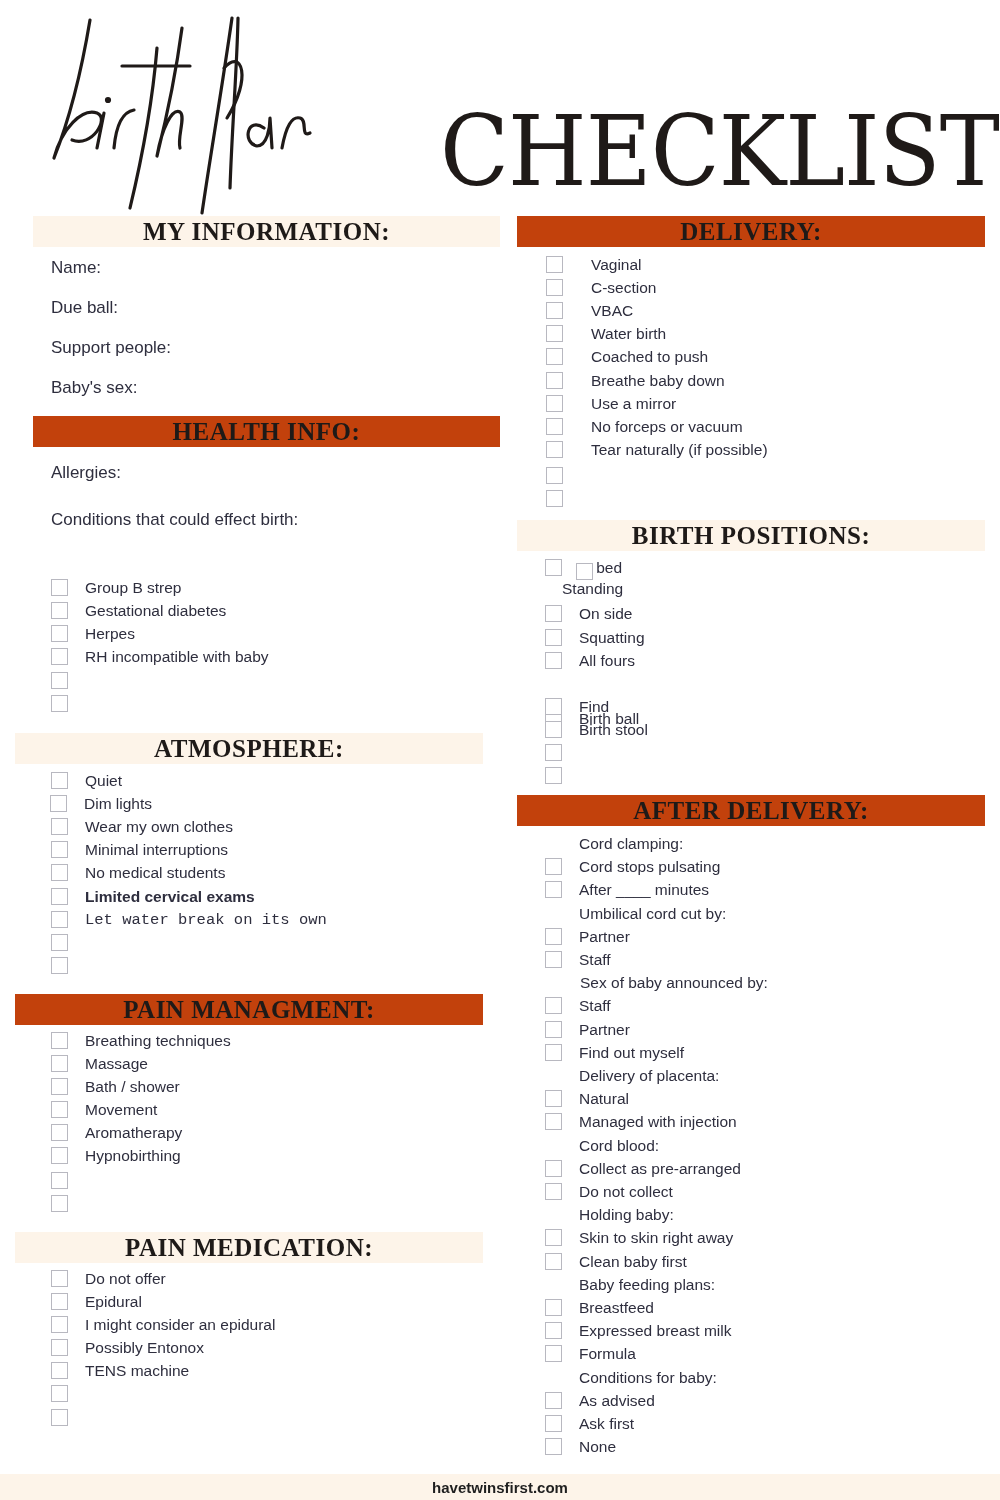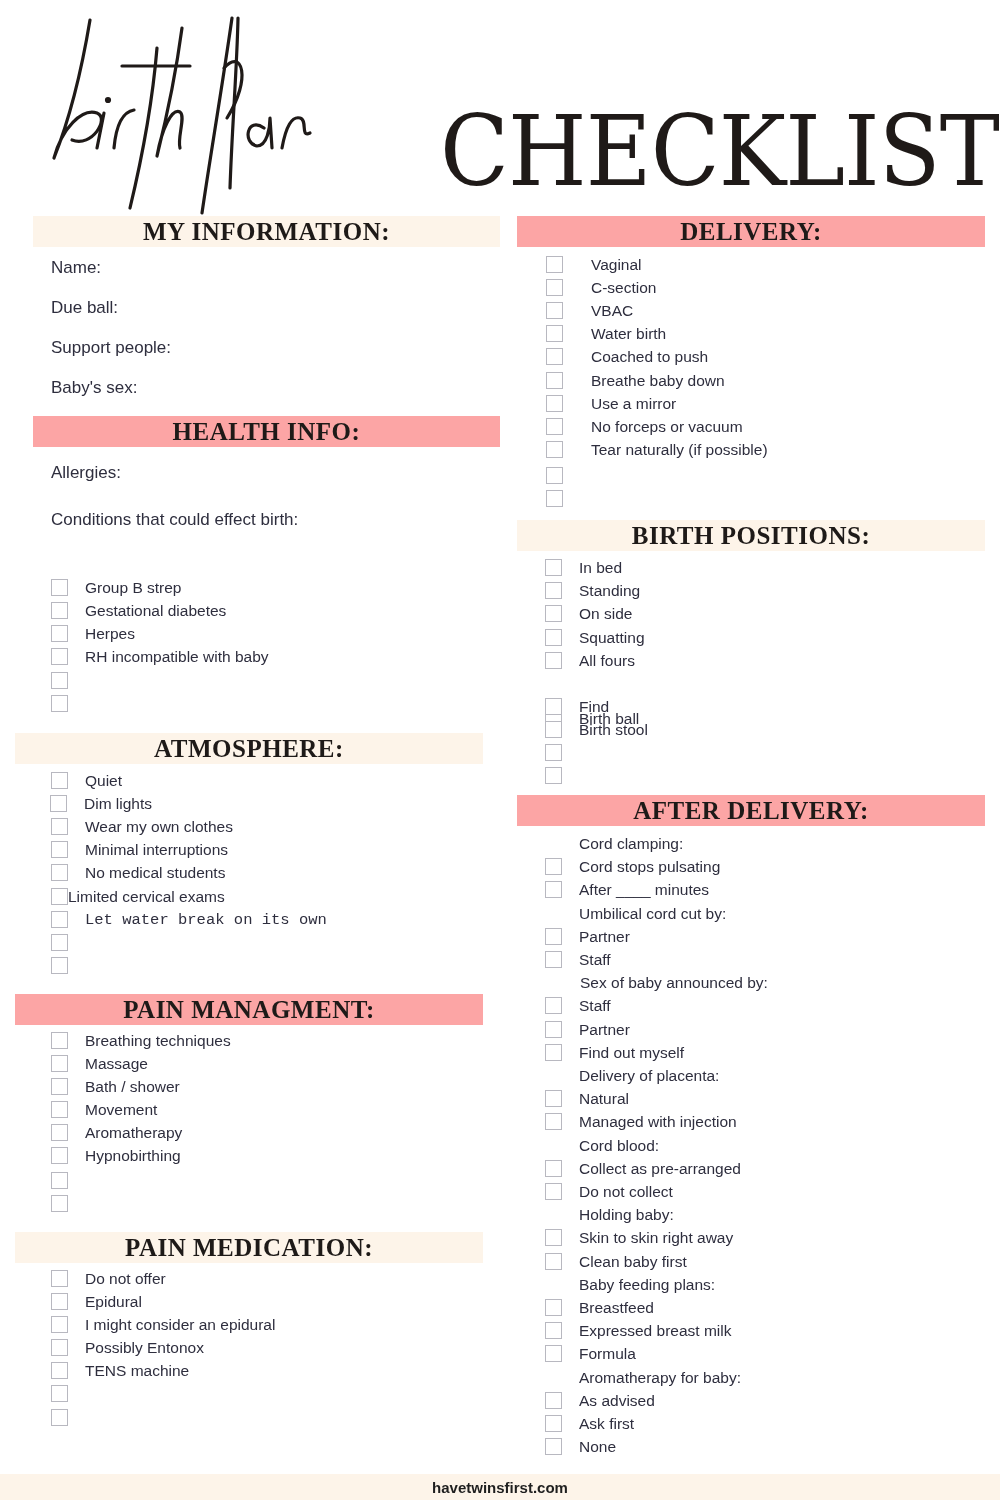--- a/index.html
+++ b/index.html
@@ -21,21 +21,21 @@
 
   
   .band {
     position: absolute; height: 31px;
     display: flex; align-items: center; justify-content: center;
     font-family: "Liberation Serif", "DejaVu Serif", serif;
     font-size: 25px; letter-spacing: 0.5px; color: #1e1a18; font-weight: bold;
     text-transform: uppercase;
   }
   .band.cream { background: #fdf4e9; }
-  .band.blue { background: #fca5a5; }
+  .band.blue { background: #c2410c; }
 
   .info-line {
     position: absolute; font-size: 17px; color: #2e2e3e;
   }
 
   .row {
     position: absolute; height: 23px; display: flex; align-items: center;
     font-size: 15.5px; color: #2e2e3e;
   }
   .cb {
@@ -129,21 +129,21 @@
 <div class="row" style="left:51px; top:838px;">
     <span class="cb"></span>
     <span class="label" style="margin-left:17px;">Minimal interruptions</span>
   </div>
 <div class="row" style="left:51px; top:861px;">
     <span class="cb"></span>
     <span class="label" style="margin-left:17px;">No medical students</span>
   </div>
 <div class="row" style="left:51px; top:885px;">
     <span class="cb"></span>
-    <span class="label" style="">Limited cervical exams</span>
+    <span class="label" style="margin-left:17px;font-weight:bold;">Limited cervical exams</span>
   </div>
 <div class="row" style="left:51px; top:908px;font-family:Liberation Mono, monospace;">
     <span class="cb"></span>
     <span class="label" style="margin-left:17px;">Let water break on its own</span>
   </div>
 <div class="row" style="left:51px; top:931px;">
     <span class="cb"></span>
   </div>
 <div class="row" style="left:51px; top:954px;">
     <span class="cb"></span>
@@ -251,21 +251,21 @@
   </div>
 <div class="row" style="left:546px; top:487px;">
     <span class="cb"></span>
   </div>
 
 <div class="band cream" style="left:517px; top:520px; width:468px;">BIRTH POSITIONS:</div>
 <div class="row" style="left:545px; top:556px;">
     <span class="cb"></span>
     <span class="label" style="margin-left:17px;">In bed</span>
   </div>
-<div class="row" style="left:545px; top:579px;">
+<div class="row" style="left:545px; top:563px;flex-direction:column;">
     <span class="cb"></span>
     <span class="label" style="margin-left:17px;">Standing</span>
   </div>
 <div class="row" style="left:545px; top:602px;">
     <span class="cb"></span>
     <span class="label" style="margin-left:17px;">On side</span>
   </div>
 <div class="row" style="left:545px; top:626px;">
     <span class="cb"></span>
     <span class="label" style="margin-left:17px;">Squatting</span>
@@ -382,21 +382,21 @@
     <div class="row" style="left: 545px; top: 1319px;">
       <span class="cb"></span>
       <span class="label" style="margin-left: 17px;">Expressed breast milk</span>
     </div>
     <div class="row" style="left: 545px; top: 1342px;">
       <span class="cb"></span>
       <span class="label" style="margin-left: 17px;">Formula</span>
     </div>
     <div class="row" style="left: 545px; top: 1366px;">
       <span style="width: 17px; display: inline-block;"></span>
-      <span class="label" style="margin-left: 17px;">Aromatherapy for baby:</span>
+      <span class="label" style="margin-left: 17px;">Conditions for baby:</span>
     </div>
     <div class="row" style="left: 545px; top: 1389px;">
       <span class="cb"></span>
       <span class="label" style="margin-left: 17px;">As advised</span>
     </div>
     <div class="row" style="left: 545px; top: 1412px;">
       <span class="cb"></span>
       <span class="label" style="margin-left: 17px;">Ask first</span>
     </div>
     <div class="row" style="left: 545px; top: 1435px;">

